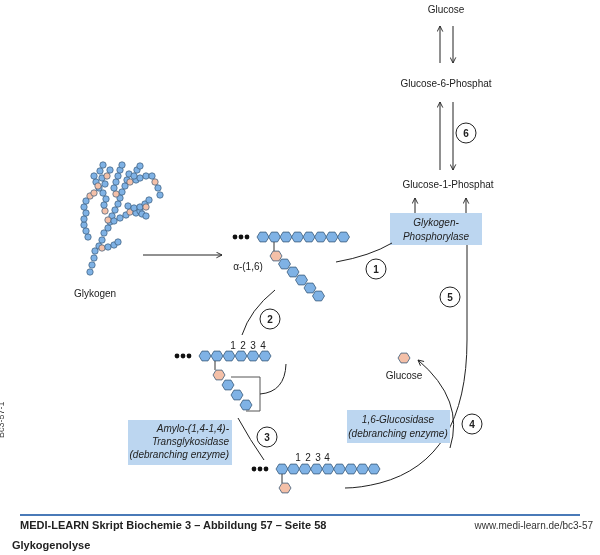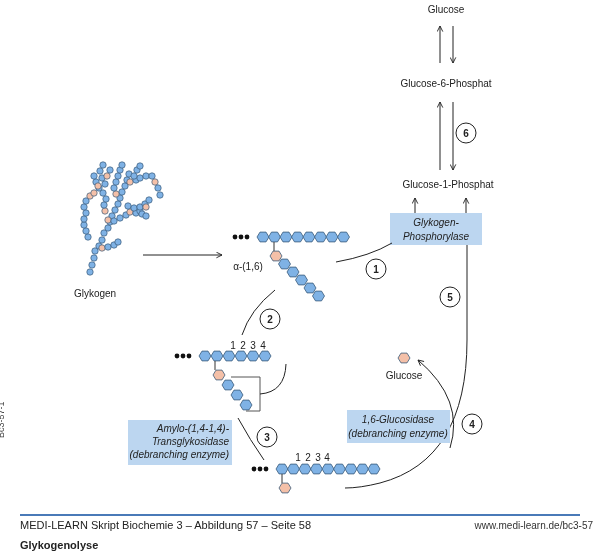--- a/index.html
+++ b/index.html
@@ -2,22 +2,22 @@
 <html><head>
 <meta charset="utf-8">
 <style>
   html, body { margin:0; padding:0; background:#ffffff; }
   body { width:600px; height:555px; position:relative; overflow:hidden; font-family:"Liberation Sans", sans-serif; }
   svg#diagram { position:absolute; left:0; top:0; }
   .lbl { font-family:"Liberation Sans", sans-serif; font-size:10px; fill:#222; }
   .enz { font-family:"Liberation Sans", sans-serif; font-size:10px; font-style:italic; fill:#222; }
   .num { font-family:"Liberation Sans", sans-serif; font-size:10px; font-weight:bold; fill:#222; }
   .pos { font-family:"Liberation Sans", sans-serif; font-size:10px; fill:#222; }
-  .footer-title { position:absolute; left:20px; top:519px; font-size:11px; font-weight:normal; color:#222; }
-  .footer-sub { position:absolute; left:20px; top:539px; font-size:11px; font-weight:bold; color:#222; }
+  .footer-title { position:absolute; left:20px; top:519px; font-size:11px; font-weight:bold; color:#222; }
+  .footer-sub { position:absolute; left:12px; top:539px; font-size:11px; font-weight:bold; color:#222; }
   .footer-url { position:absolute; right:7px; top:520px; font-size:10px; color:#333; }
   .footer-rule { position:absolute; left:20px; top:514px; width:560px; height:2px; background:#4a7ab8; }
   .side-code { position:absolute; left:-4px; top:438px; font-size:9px; color:#444; transform:rotate(-90deg); transform-origin:left top; white-space:nowrap; }
 </style>
 </head>
 <body>
 
 <svg id="diagram" width="600" height="510" viewBox="0 0 600 510" xmlns="http://www.w3.org/2000/svg">
   <defs>
     <marker id="arr" viewBox="0 0 10 10" refX="9" refY="5" markerWidth="7" markerHeight="7" orient="auto-start-reverse">

